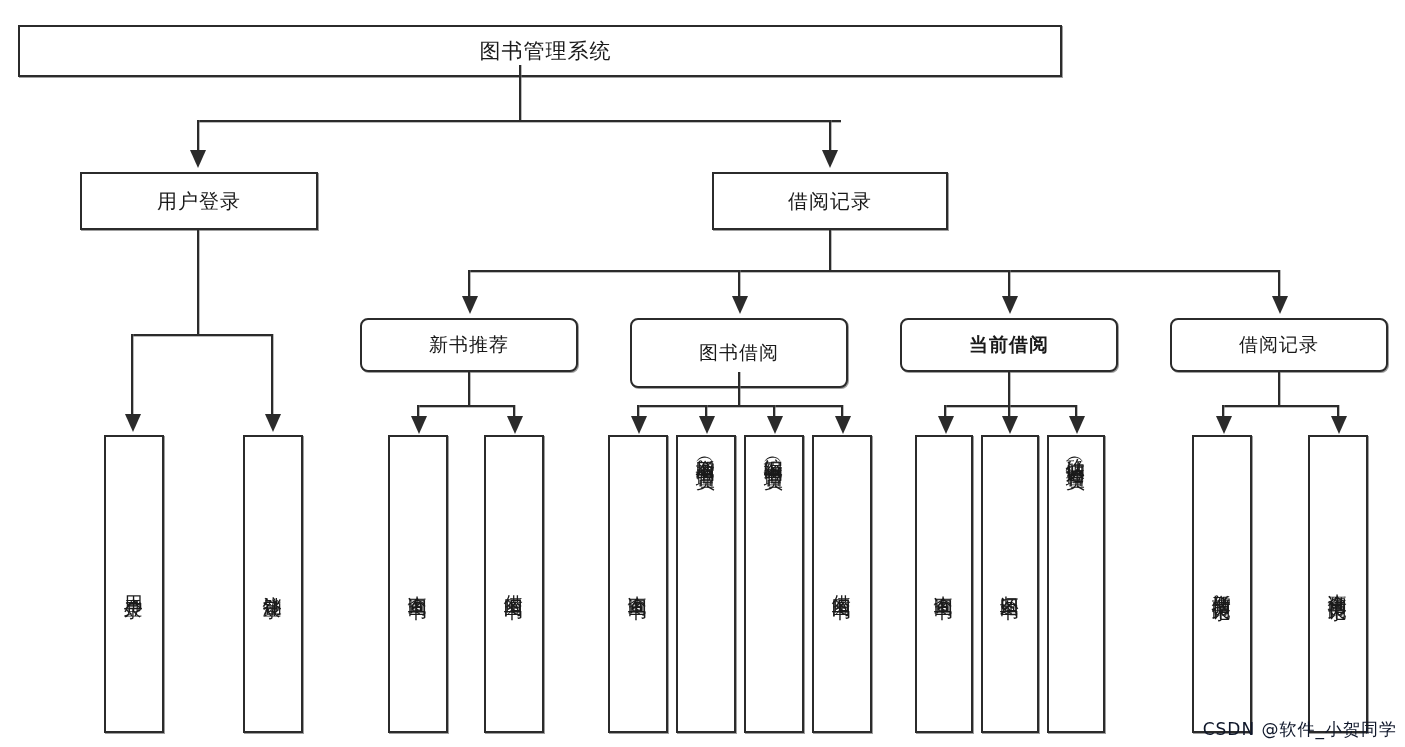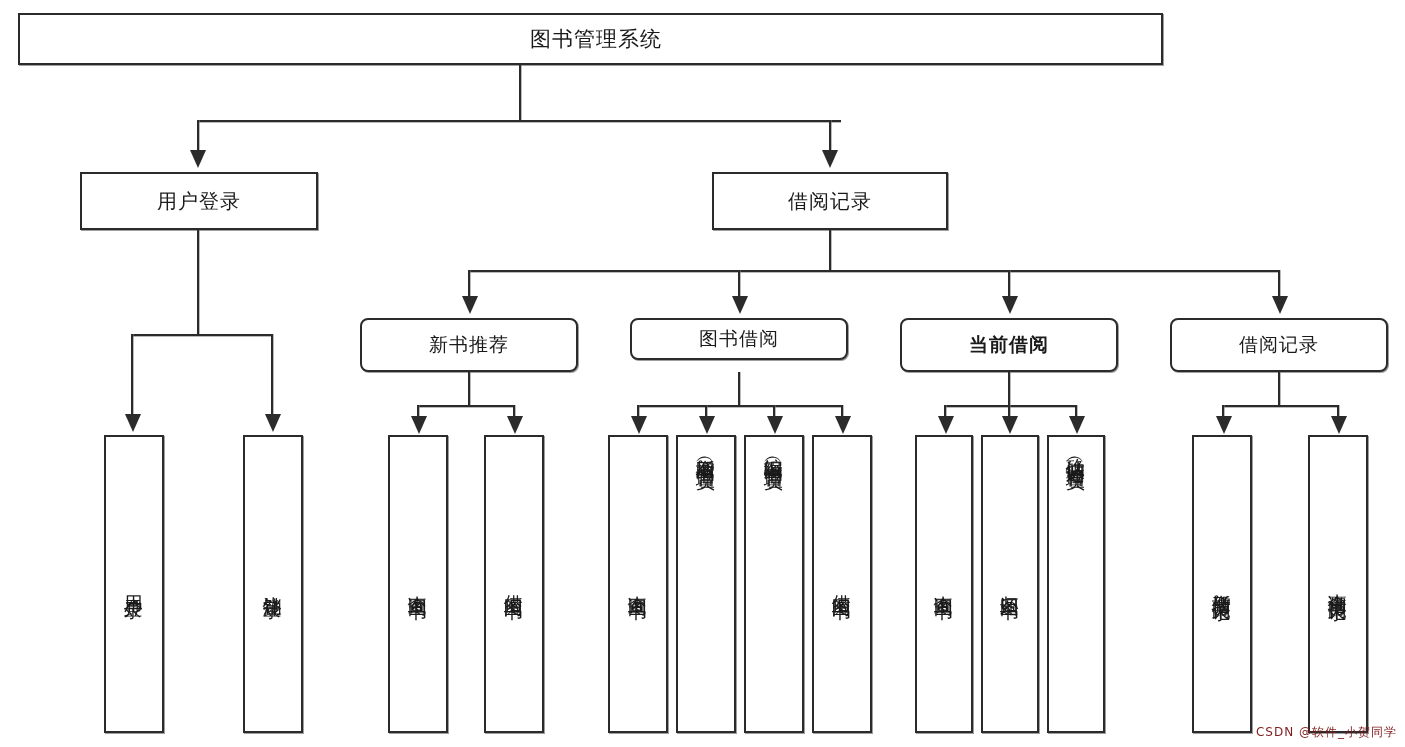--- a/index.html
+++ b/index.html
@@ -76,33 +76,33 @@
     width: 0;
     height: 0;
     border-left: 8px solid transparent;
     border-right: 8px solid transparent;
     border-top: 18px solid #2b2b2b;
   }
   .watermark {
     position: absolute;
     right: 8px;
     bottom: 6px;
-    font-size: 12px;
-    color: #7f1d1d;
+    font-size: 17px;
+    color: #0f172a;
     letter-spacing: 1px;
     white-space: nowrap;
     pointer-events: none;
   }
 </style>
 </head>
 <body>
 
 <div id="canvas">
 
-  <div class="node node-root" style="left:18px; top:13px; width:1145px; height:52px;padding-left:11px;">
+  <div class="node node-root" style="left:18px; top:25px; width:1044px; height:52px;padding-left:11px;">
     <span>图书管理系统</span>
   </div>
 
   <div class="vline" style="left:519px; top:65px; height:55px;"></div>
 
   <div class="hline" style="left:197px; top:120px; width:644px;"></div>
 
   <div class="vline" style="left:197px; top:120px; height:32px;"></div>
   <div class="arrow" style="left:190px; top:150px;"></div>
   <div class="vline" style="left:829px; top:120px; height:32px;"></div>
@@ -129,21 +129,21 @@
   <div class="vline" style="left:738px; top:270px; height:28px;"></div>
   <div class="arrow" style="left:732px; top:296px;"></div>
   <div class="vline" style="left:1008px; top:270px; height:28px;"></div>
   <div class="arrow" style="left:1002px; top:296px;"></div>
   <div class="vline" style="left:1278px; top:270px; height:28px;"></div>
   <div class="arrow" style="left:1272px; top:296px;"></div>
 
   <div class="node node-l2" style="left:360px; top:318px; width:218px; height:54px;">
     <span>新书推荐</span>
   </div>
-  <div class="node node-l2" style="left:630px; top:318px; width:218px; height:42px;">
+  <div class="node node-l2" style="left:630px; top:318px; width:218px; height:70px;">
     <span>图书借阅</span>
   </div>
   <div class="node node-l2" style="left:900px; top:318px; width:218px; height:54px;font-weight:bold;">
     <span>当前借阅</span>
   </div>
   <div class="node node-l2" style="left:1170px; top:318px; width:218px; height:54px;">
     <span>借阅记录</span>
   </div>
 
   <div class="vline" style="left:468px; top:372px; height:34px;"></div>

